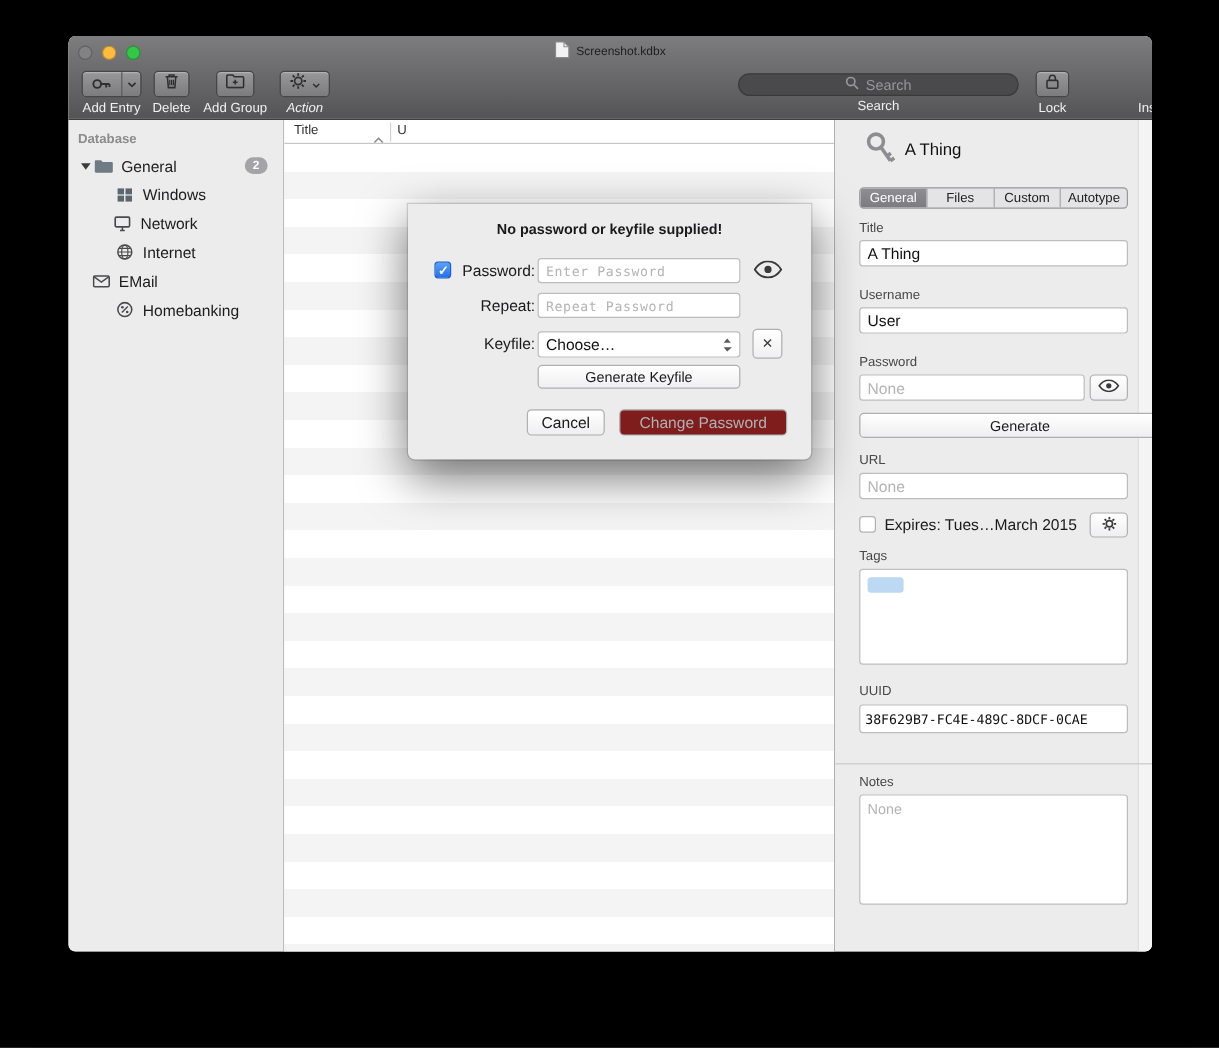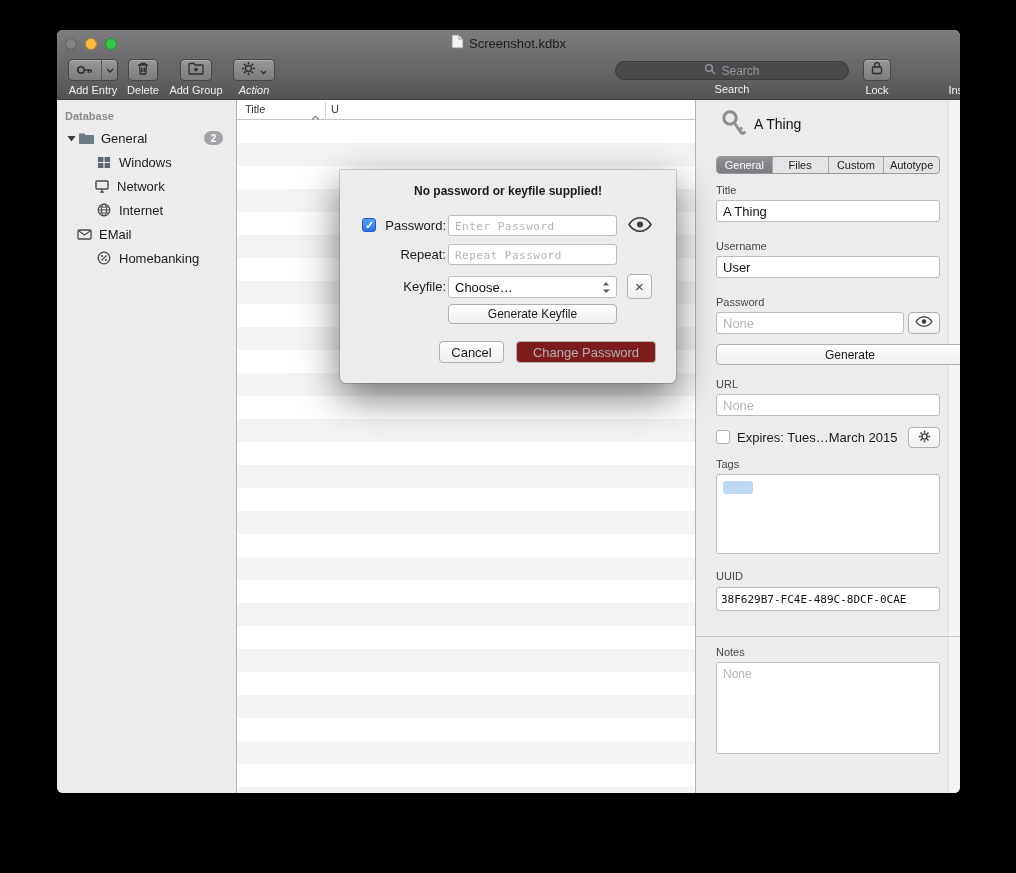--- a/index.html
+++ b/index.html
@@ -8,21 +8,21 @@
 
   
   .chrome { height:70px; background:linear-gradient(#7d7d7f,#545456); border-bottom:1px solid #3e3e40; position:relative; }
   .titlebar { height:27px; position:relative; }
   .lights { position:absolute; left:8px; top:8px; display:flex; gap:8px; }
   .light { width:12px; height:12px; border-radius:50%; border:1px solid rgba(0,0,0,.25); }
   .light.close { background:#828284; }
   .light.min { background:#fdbc40; }
   .light.zoom { background:#33c748; }
   .titlewrap { position:absolute; left:0; right:0; top:0; height:27px; display:flex; align-items:center; justify-content:center; gap:5px; }
-  .titletext { font-size:13px; color:#1d1d1f; }
+  .titletext { font-size:10px; color:#1d1d1f; }
   .toolbar { position:absolute; left:0; right:0; top:27px; height:43px; }
   .tbcol { position:absolute; top:2px; display:flex; flex-direction:column; align-items:center; }
   .tbbtn { height:22px; background:linear-gradient(#98989a,#7c7c7e); border:1px solid #464648; border-radius:4px; display:flex; align-items:center; justify-content:center; box-shadow:inset 0 1px 0 rgba(255,255,255,.25); cursor:default; }
   .tblabel { margin-top:3px; font-size:11px; color:#f0f0f0; }
   .split { display:flex; align-items:stretch; }
   .split .mainpart { width:32px; display:flex; align-items:center; justify-content:center; }
   .split .arrowpart { width:16px; border-left:1px solid #5b5b5d; display:flex; align-items:center; justify-content:center; }
   .searchfield { width:234px; height:19px; margin-top:2px; border-radius:10px; background:#4a4a4d; border:1px solid #3a3a3c; display:flex; align-items:center; justify-content:center; gap:5px; }
   .searchfield span { font-size:12px; color:#97979b; }
 

